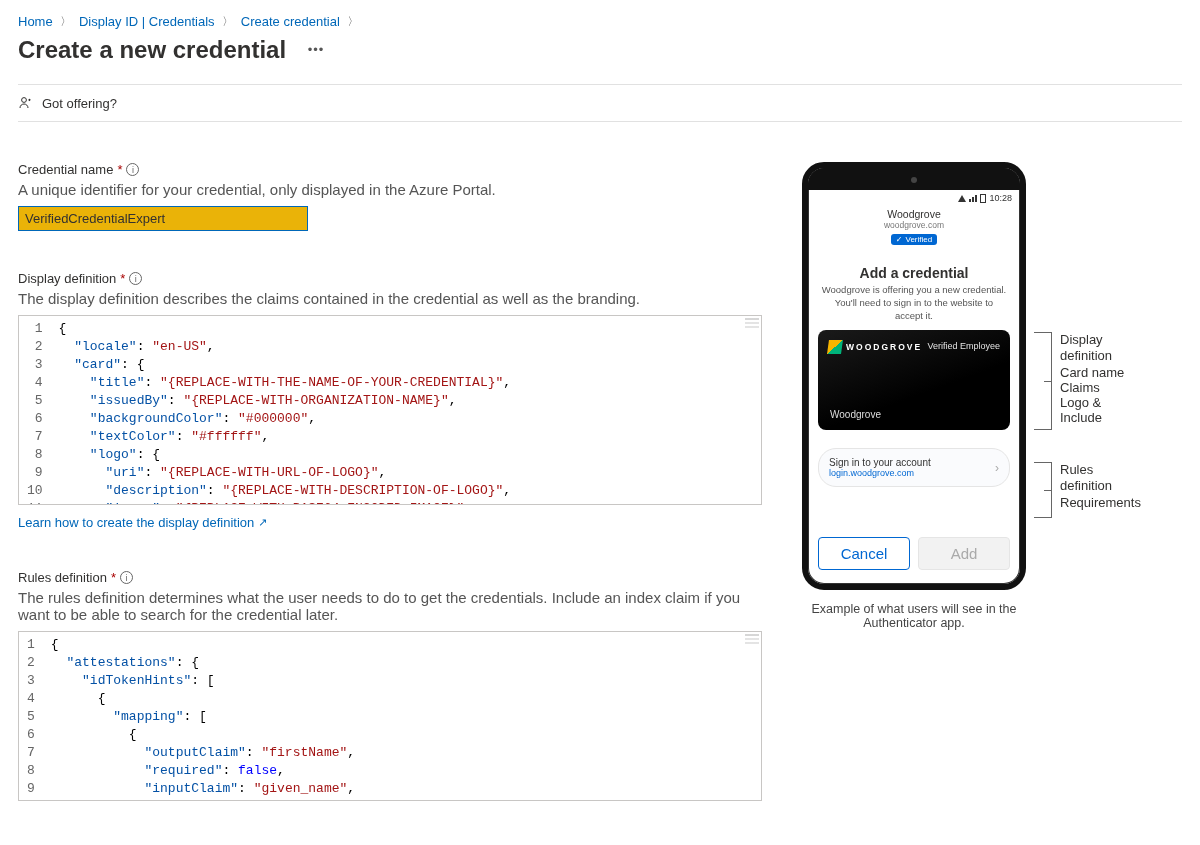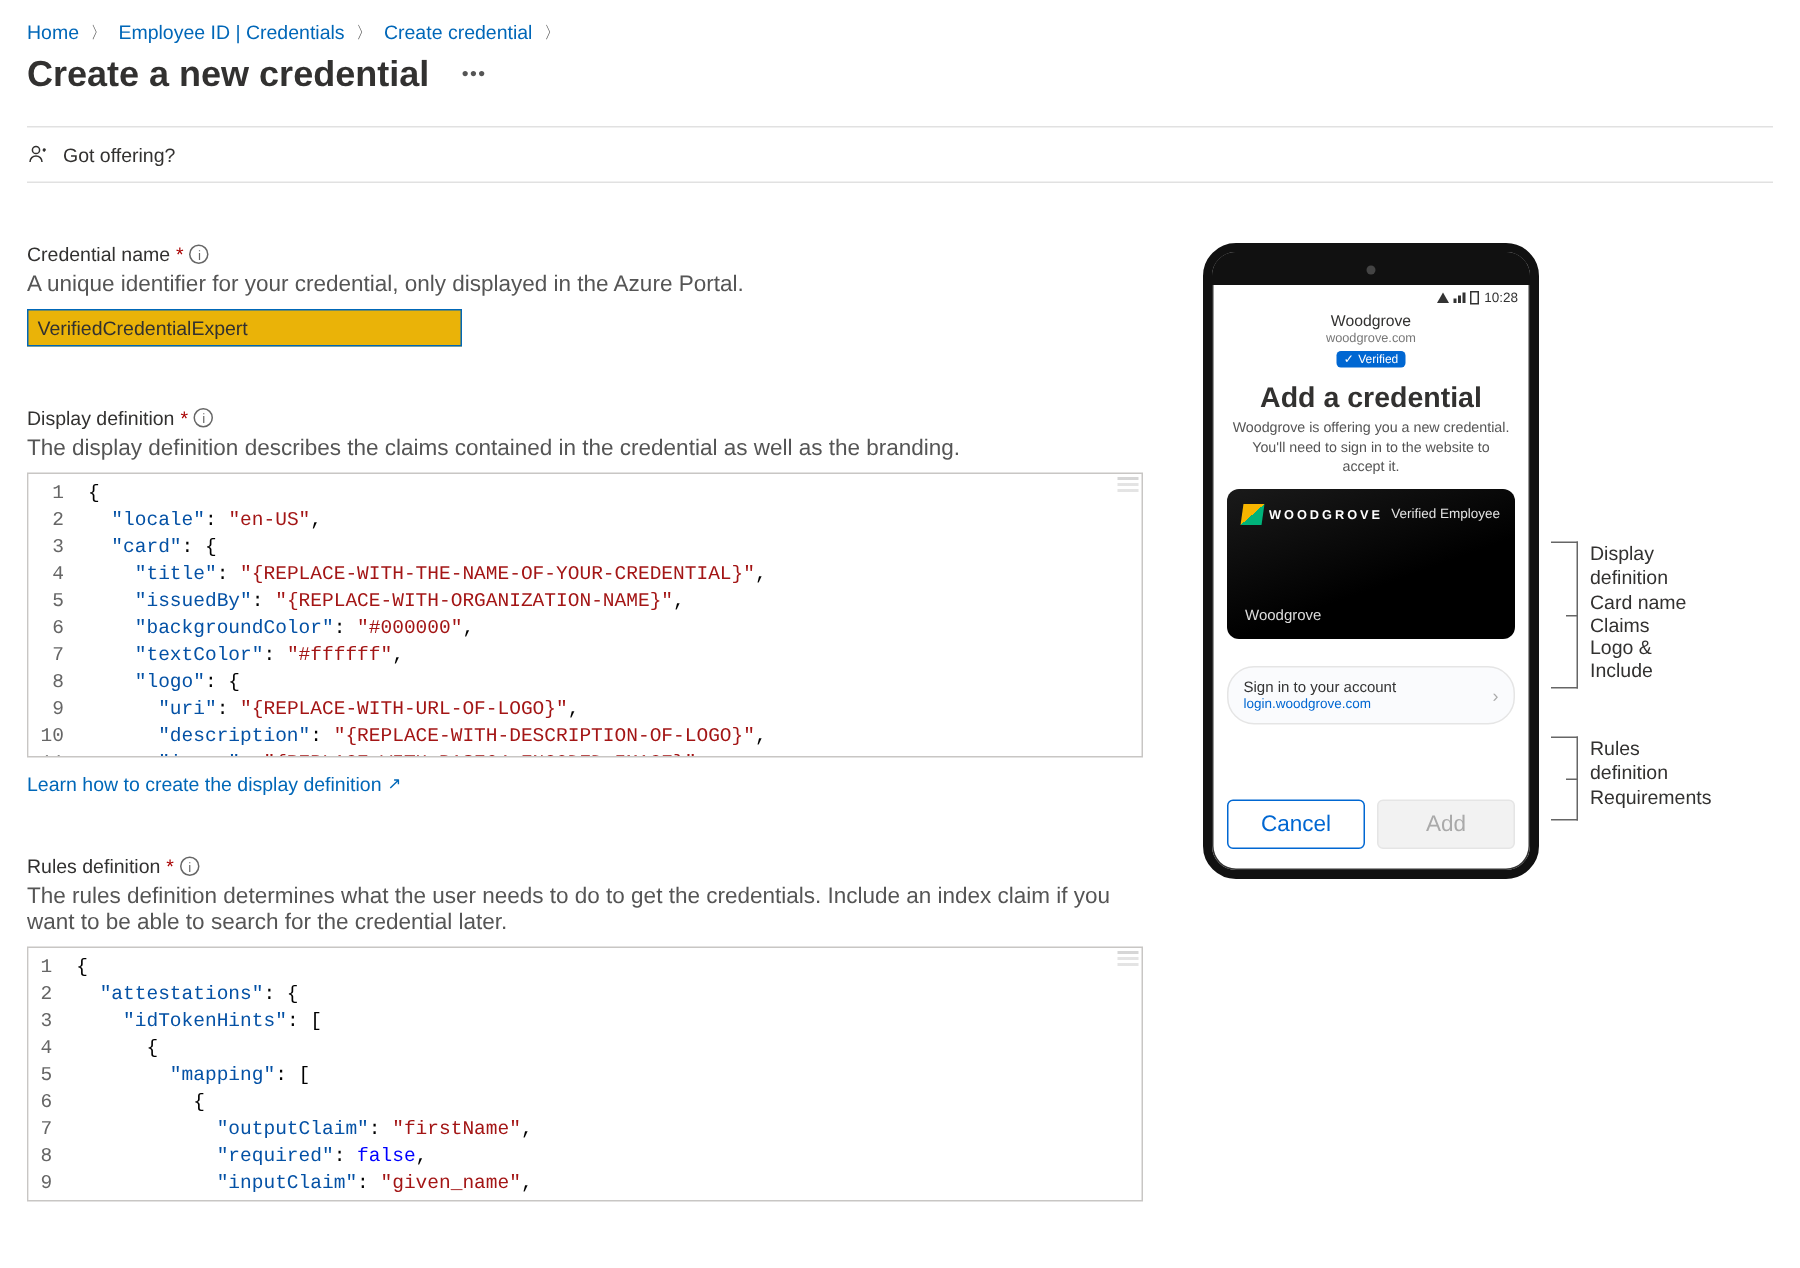--- a/index.html
+++ b/index.html
@@ -79,21 +79,21 @@
   }
   .tok-brace  { color:#000; }
   .tok-key    { color:#0451a5; }
   .tok-str    { color:#a31515; }
   .tok-false  { color:#0000ff; }
 
   .learn-link { display:inline-flex; align-items:center; gap:4px; margin-top:10px; font-size:13px;}
   .ext-icon { font-size:11px; }
 
   
-  .phone-wrap { display:flex; align-items:center; gap:8px; }
+  .phone-wrap { display:flex; align-items:flex-start; gap:8px; }
   .phone {
     width:224px; border:6px solid #111; border-radius:22px;
     background:#fff; padding:0; overflow:hidden; position:relative;
     box-shadow: inset 0 0 0 1px #333;
   }
   .phone-top {
     height:22px; background:#111; border-radius:14px 14px 0 0;
     position:relative;
   }
   .phone-top::after{
@@ -113,21 +113,21 @@
   .phone-status .batt { width:6px;height:9px;border:1px solid #333; position:relative;}
   .phone-header{ text-align:center; padding:2px 0 4px;}
   .phone-header .brand{font-size:10.5px; font-weight:500;}
   .phone-header .domain{font-size:8.5px; color:#777;}
   .verified-badge{
     display:inline-flex; align-items:center; gap:3px;
     background:#0067d2; color:#fff; border-radius:3px;
     font-size:8px; padding:1px 5px; margin-top:2px;
   }
   .verified-badge::before{content:"✓"; font-size:8px;}
-  .phone-title{font-size:19px; font-weight:700; text-align:center; margin:6px 0 3px;}
+  .phone-title{font-size:14px; font-weight:700; text-align:center; margin:16px 0 3px;}
   .phone-sub{font-size:9.5px; color:#555; text-align:center; padding:0 12px; line-height:1.35;}
   .example-stamp{
     position:absolute; font-size:26px; font-weight:800; color:rgba(0,0,0,.08);
     transform:rotate(-18deg); pointer-events:none; letter-spacing:1px;
     top: 210px; left: 28px;
   }
   .cred-card{
     margin:8px 10px 10px; border-radius:8px; background:#111; color:#fff;
     height:100px; position:relative; padding:10px; overflow:hidden;
     background:linear-gradient(160deg,#1a1a1a 0%,#000 60%);
@@ -173,21 +173,21 @@
   }
   .annot-title{font-size:13px; line-height:1.25;}
   .annot-sub{font-size:13px; color:#323130; white-space:nowrap;}
 </style>
 </head>
 <body>
 
 <nav class="breadcrumb">
   <a href="#">Home</a>
   <span class="sep">〉</span>
-  <a href="#">Employee ID | Credentials</a>
+  <a href="#">Display ID | Credentials</a>
   <span class="sep">〉</span>
   <a href="#">Create credential</a>
   <span class="sep">〉</span>
 </nav>
 
 <div>
   <h1 class="page-title">Create a new credential</h1>
   <span class="ellipsis-btn">•••</span>
 </div>
 
@@ -332,20 +332,21 @@
               <div class="t2">login.woodgrove.com</div>
             </div>
             <div class="chev">›</div>
           </div>
 
           <div class="phone-buttons">
             <div class="pbtn cancel">Cancel</div>
             <div class="pbtn add">Add</div>
           </div>
         </div>
+        <div class="phone-caption">Example of what users will see in the Authenticator app.</div>
       </div>
 
       <div class="annots">
         <div class="annot-block first">
           <div class="bracket"></div>
           <div class="annot-title">
             <span>Display</span><br><span>definition</span>
           </div>
           <div class="annot-sub">Card name</div>
           <div class="annot-sub">Claims</div>

